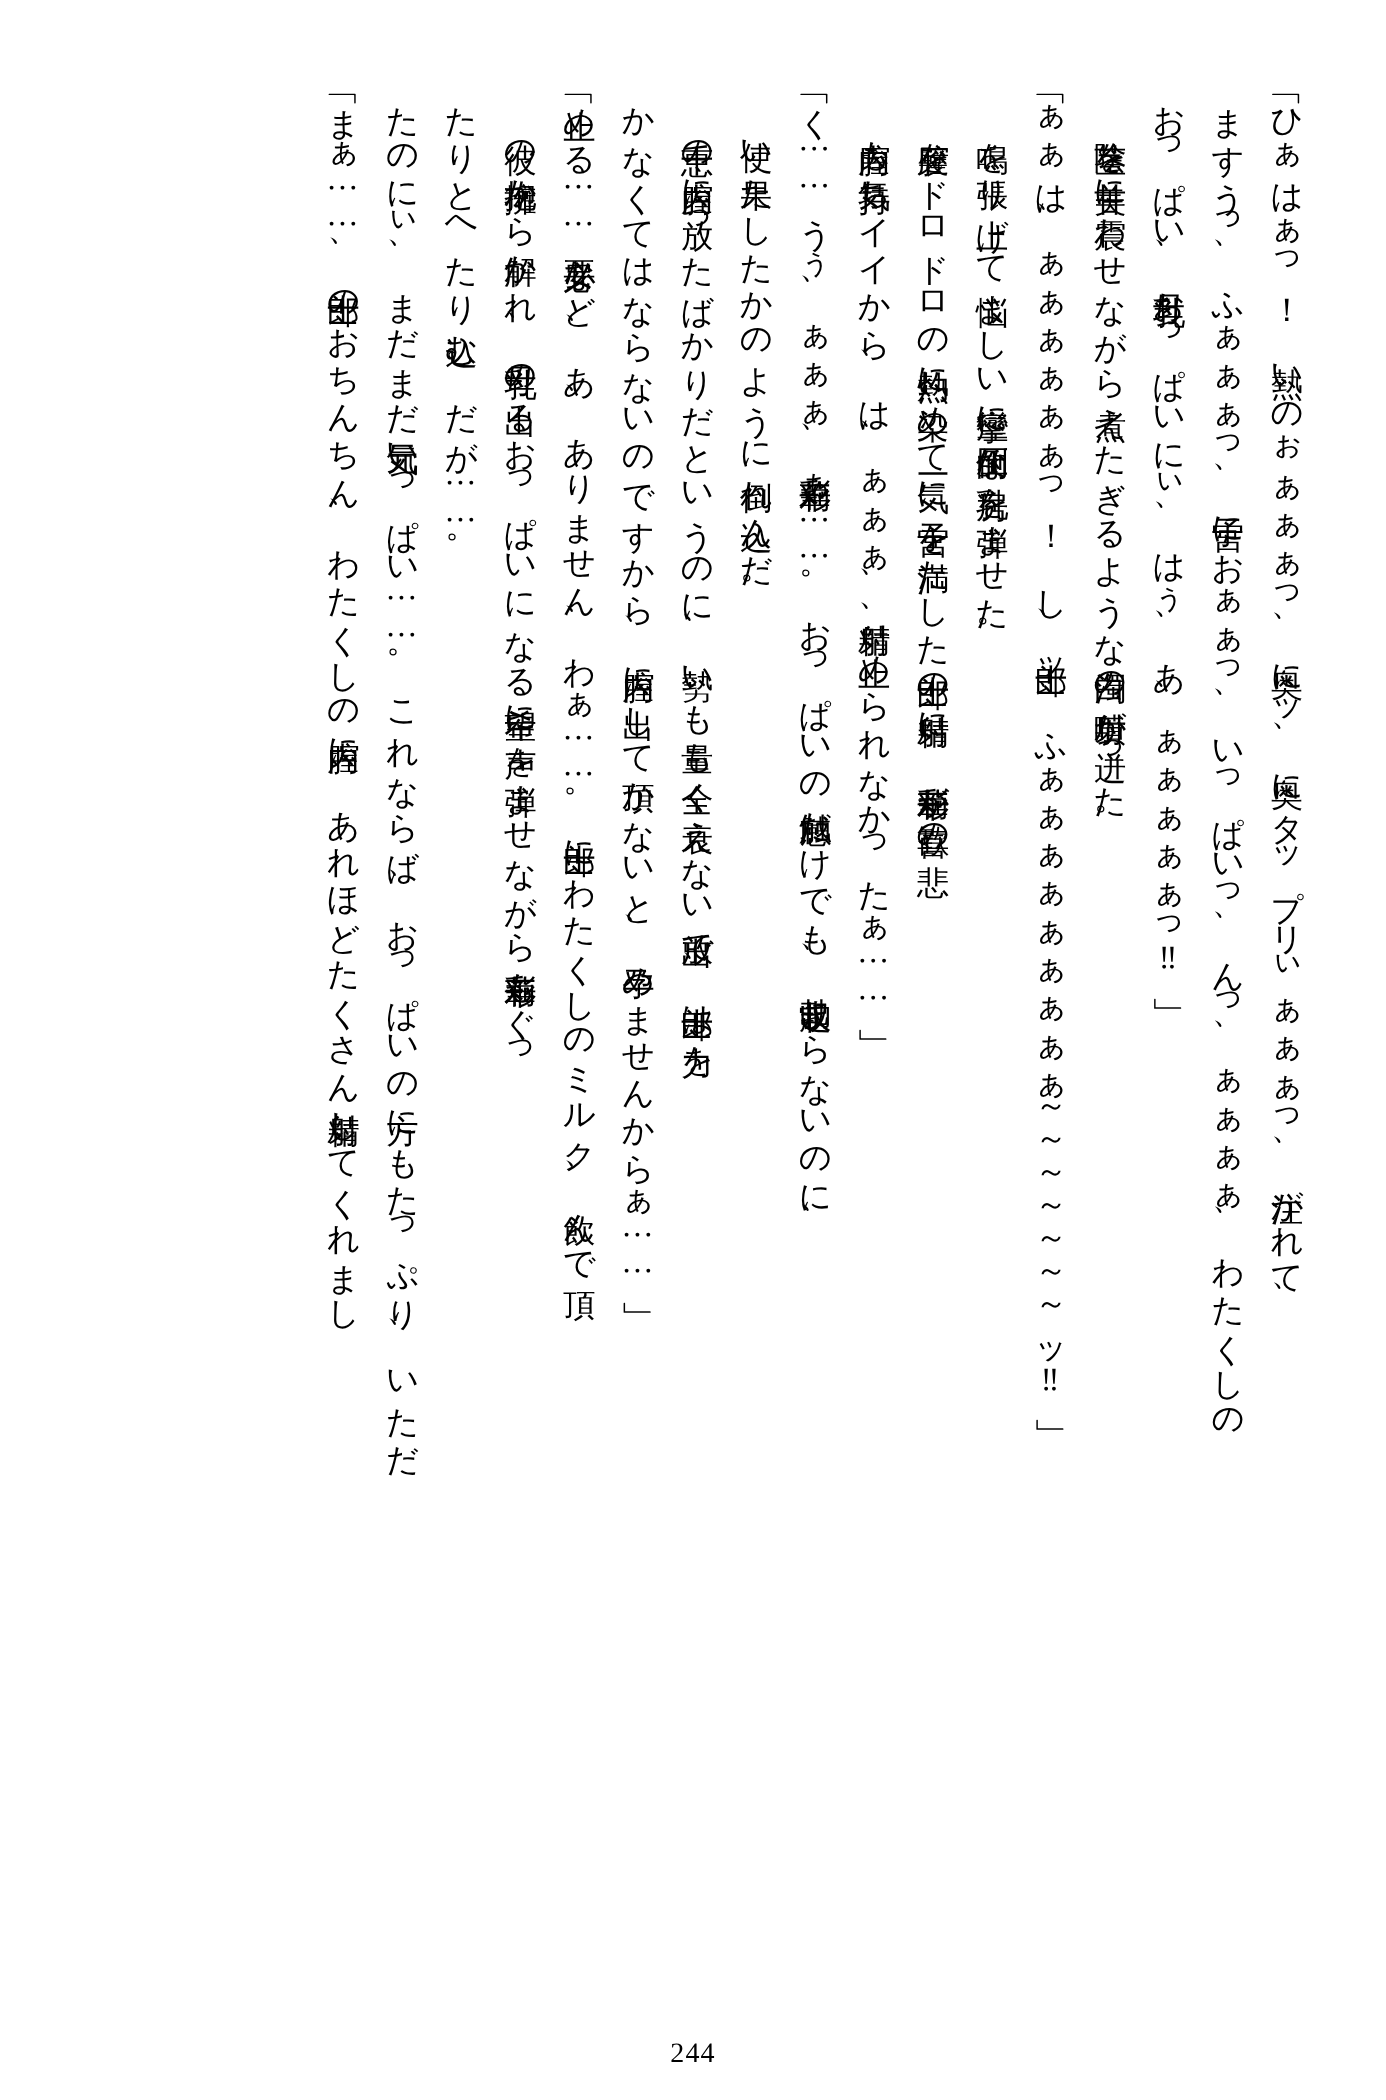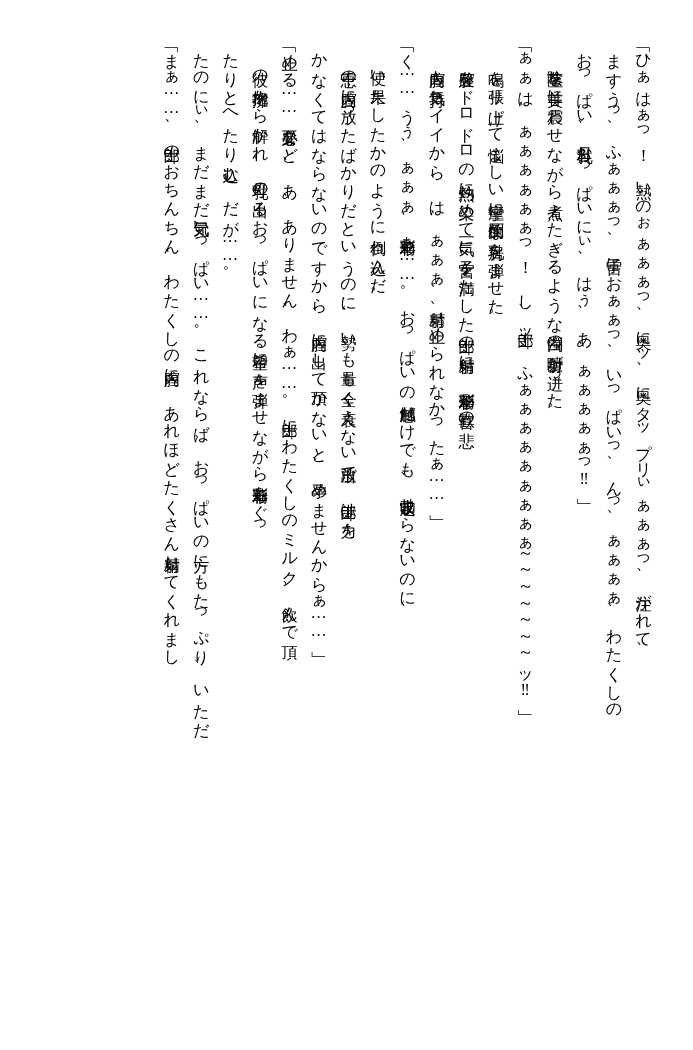--- a/index.html
+++ b/index.html
@@ -81,14 +81,15 @@
     <p class="line">　使い果たしたかのように倒れ込んだ。</p>
     <p class="line">　千恵の膣内に放ったばかりだというのに、勢いも量も全く衰えない放出で、士郎は力を</p>
     <p class="line">かなくてはならないのですから、膣内に出して頂かないと、孕めませんからぁ……」</p>
     <p class="line">「止める……必要など、あ、ありません、わぁ……。士郎にわたくしのミルク、飲んで頂</p>
     <p class="line">　彼の抱擁から解かれ、母乳の出るおっぱいになる希望に声を弾ませながら彩莉華もぐっ</p>
     <p class="line">たりとへたり込む。だが……。</p>
     <p class="line">たのにぃ、まだまだ元気いっぱい……。これならば、おっぱいの方にもたっぷり、いただ</p>
     <p class="line">「まぁ……、士郎のおちんちん、わたくしの膣内に、あれほどたくさん射精してくれまし</p>
   </div>
 
+  <div id="page-number">244</div>
 
 </div>
 
 </body></html>

